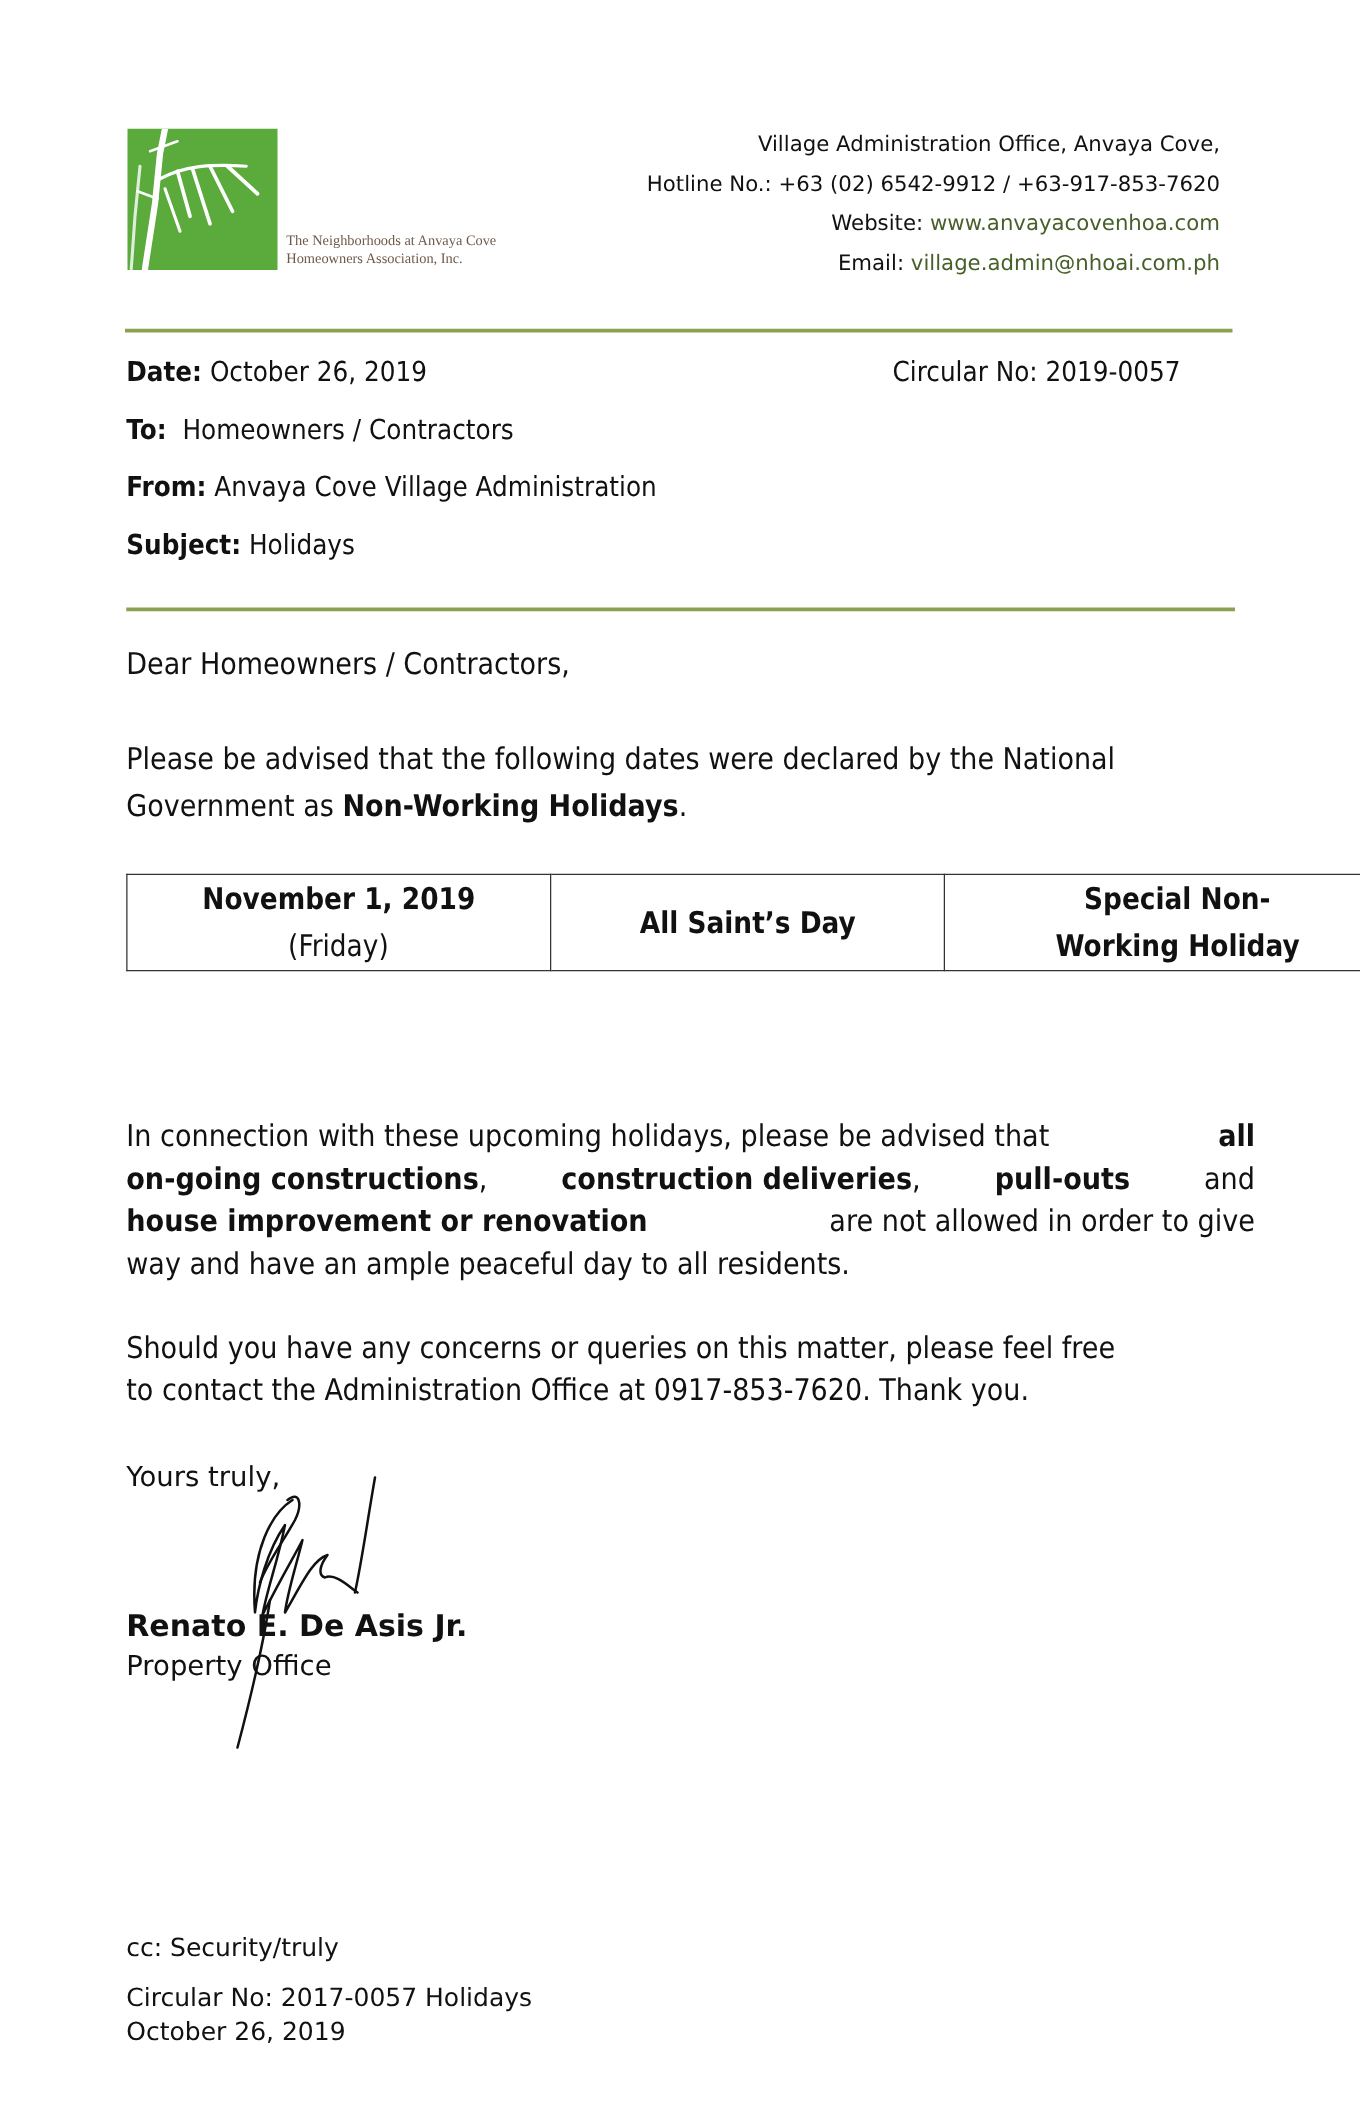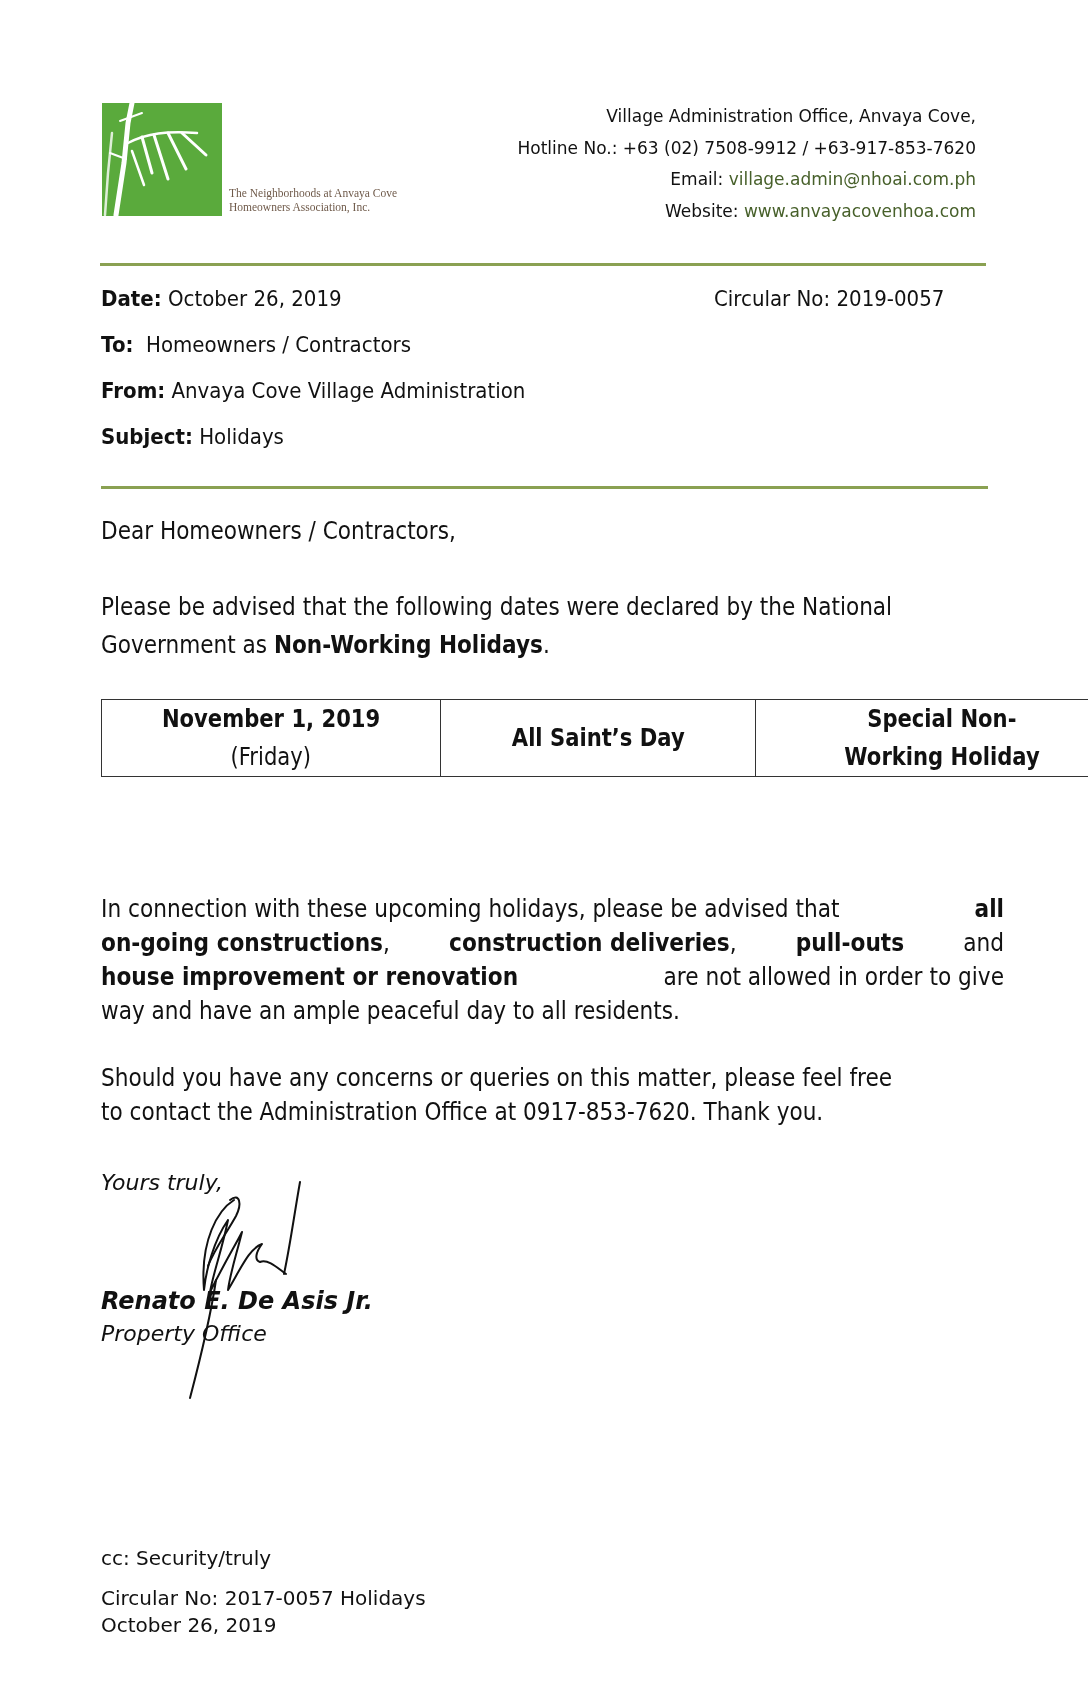--- a/index.html
+++ b/index.html
@@ -28,21 +28,21 @@
   .line { position: absolute; left: 0; white-space: nowrap; transform-origin: left; }
   .just { width: 1000px; display: flex; justify-content: space-between; }
 
   
   #holiday-table { position: absolute; left: 101px; top: 699px; width: 1028px; border-collapse: collapse; font-family: "DejaVu Sans", sans-serif; }
   #holiday-table td { border: 1.5px solid #333; text-align: center; vertical-align: middle; height: 76px; padding: 0; font-size: 24px; line-height: 38px; }
   #holiday-table td.c1 { width: 338px; }
   #holiday-table td.c2 { width: 314px; }
   .sq { display: inline-block; transform: scaleX(0.88); }
 
-  .sign { font-family: "DejaVu Sans", sans-serif; font-style: italic; }
+  .sign { font-family: "DejaVu Sans", sans-serif; }
   #signature { left: 170px; top: 1170px; width: 150px; height: 240px; }
   .footer { font-family: "DejaVu Sans", sans-serif; font-size: 20px; left: 101px; white-space: nowrap; }
 </style>
 </head>
 <body>
 
 <div id="logo" class="abs">
   <div id="logo-box">
     <svg width="120" height="113" viewBox="0 0 120 113">
       <g stroke="#ffffff" fill="none" stroke-linecap="round">
@@ -62,29 +62,29 @@
   <div id="logo-sub">
     <div>The Neighborhoods at Anvaya Cove</div>
     <div>Homeowners Association, Inc.</div>
   </div>
 </div>
 
 <div id="address" class="abs">
   <div>Village Administration Office, Anvaya Cove,</div>
   <div>
     <span>Hotline No.:</span>
-    <span>+63 (02) 7508-9912 / +63-917-853-7620</span>
+    <span>+63 (02) 6542-9912 / +63-917-853-7620</span>
+  </div>
+  <div>
+    <span>Website:</span>
+    <span class="green">www.anvayacovenhoa.com</span>
   </div>
   <div>
     <span>Email:</span>
     <span class="green">village.admin@nhoai.com.ph</span>
-  </div>
-  <div>
-    <span>Website:</span>
-    <span class="green">www.anvayacovenhoa.com</span>
   </div>
 </div>
 
 <div id="divider-1" class="divider"></div>
 
 <div class="abs meta" style="top:286px;">
   <b>Date:</b>
   <span>October 26, 2019</span>
 </div>
 <div class="abs meta" style="top:286px; left:714px;">

